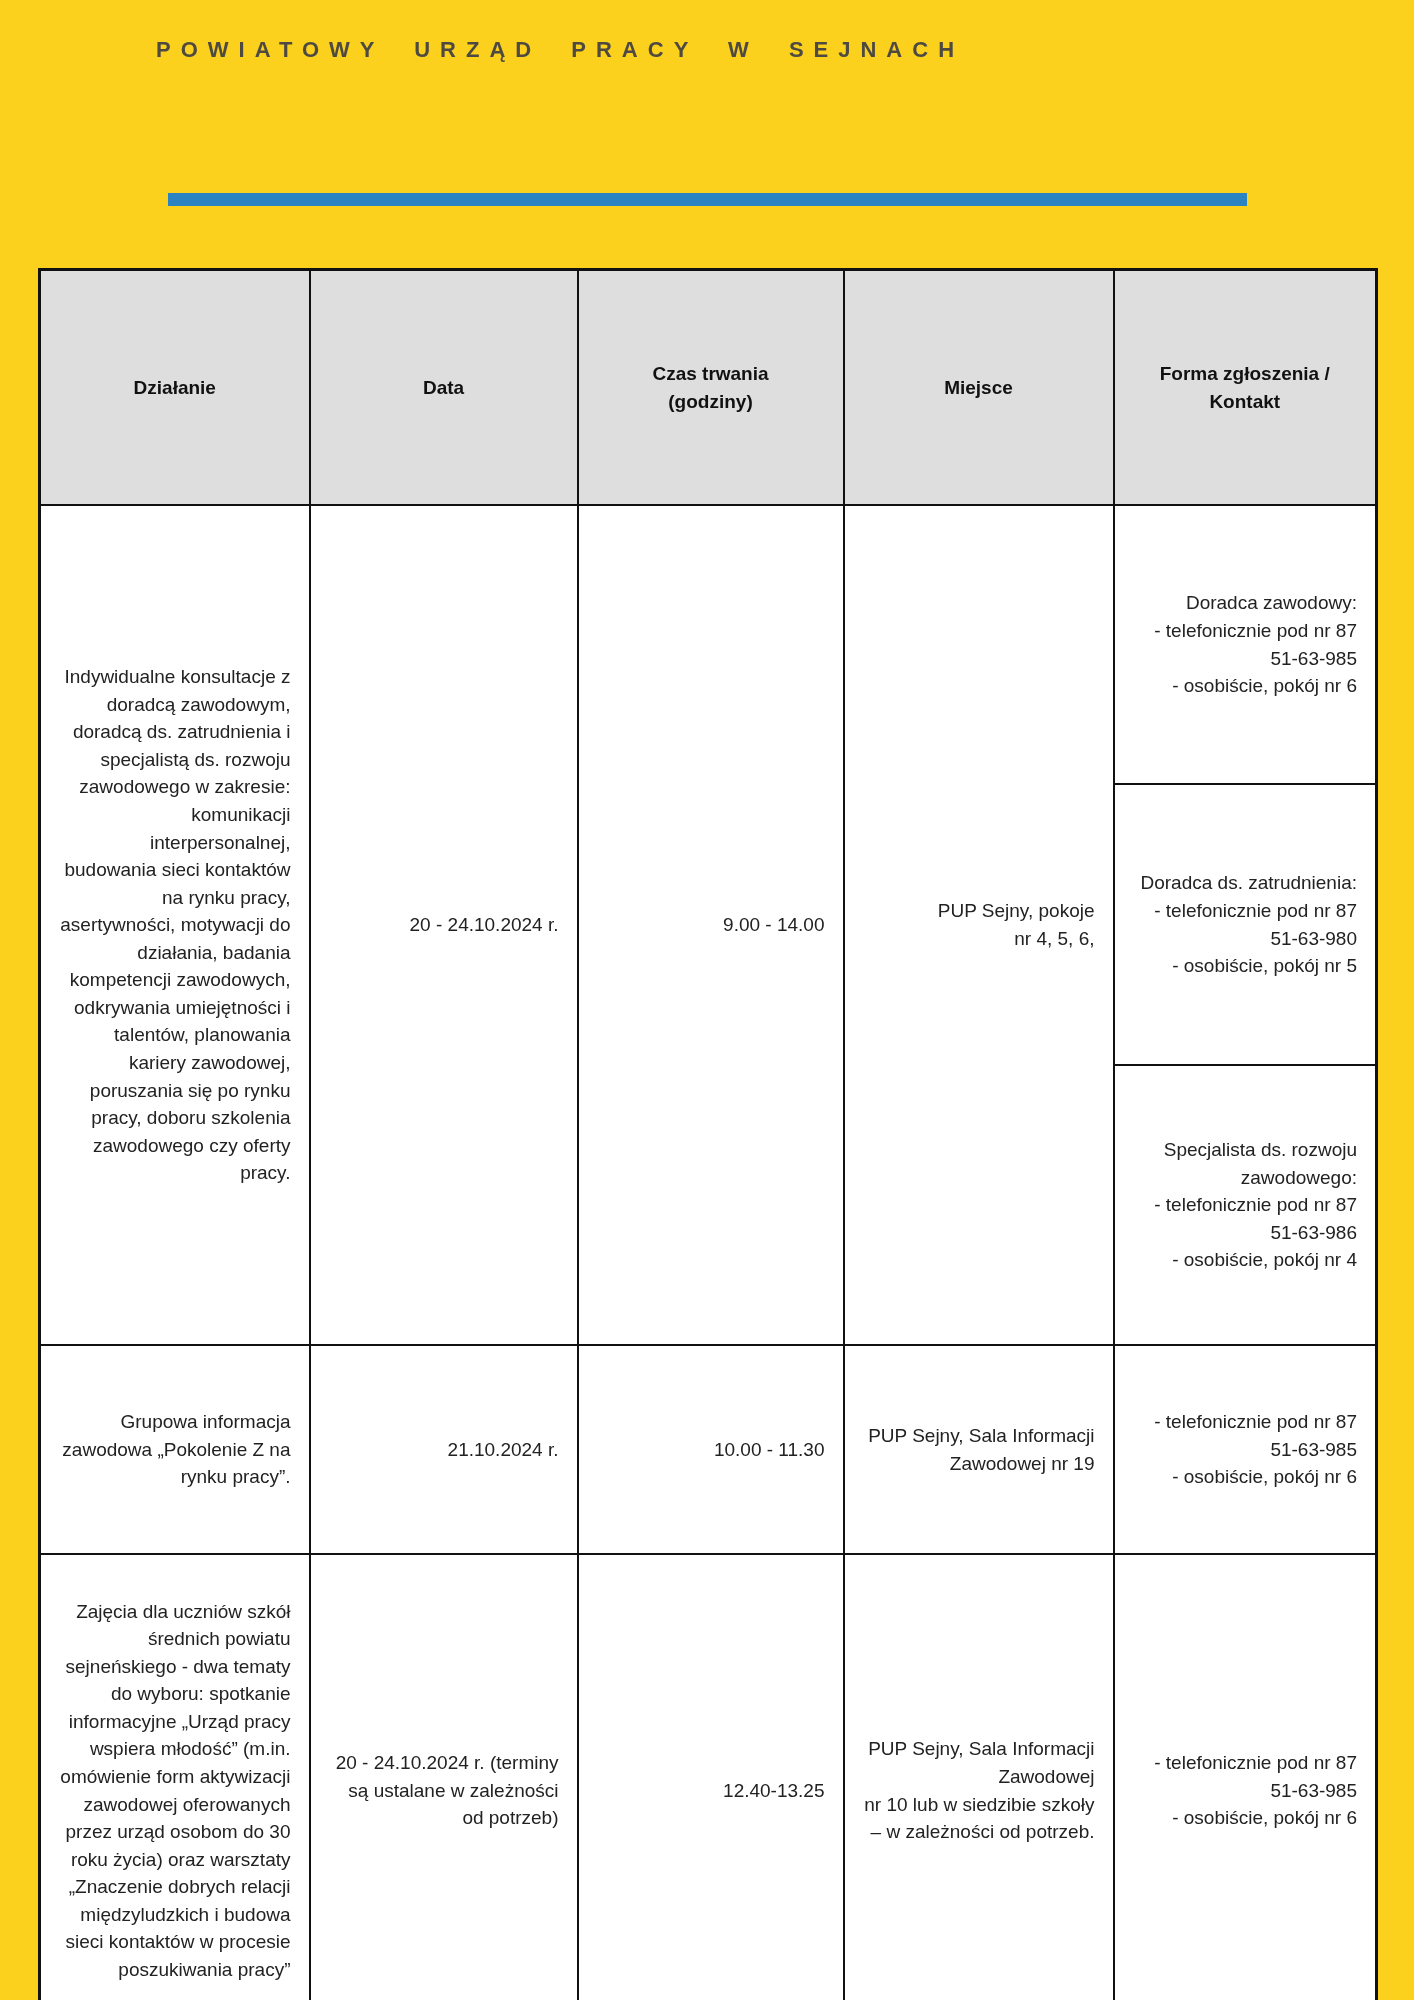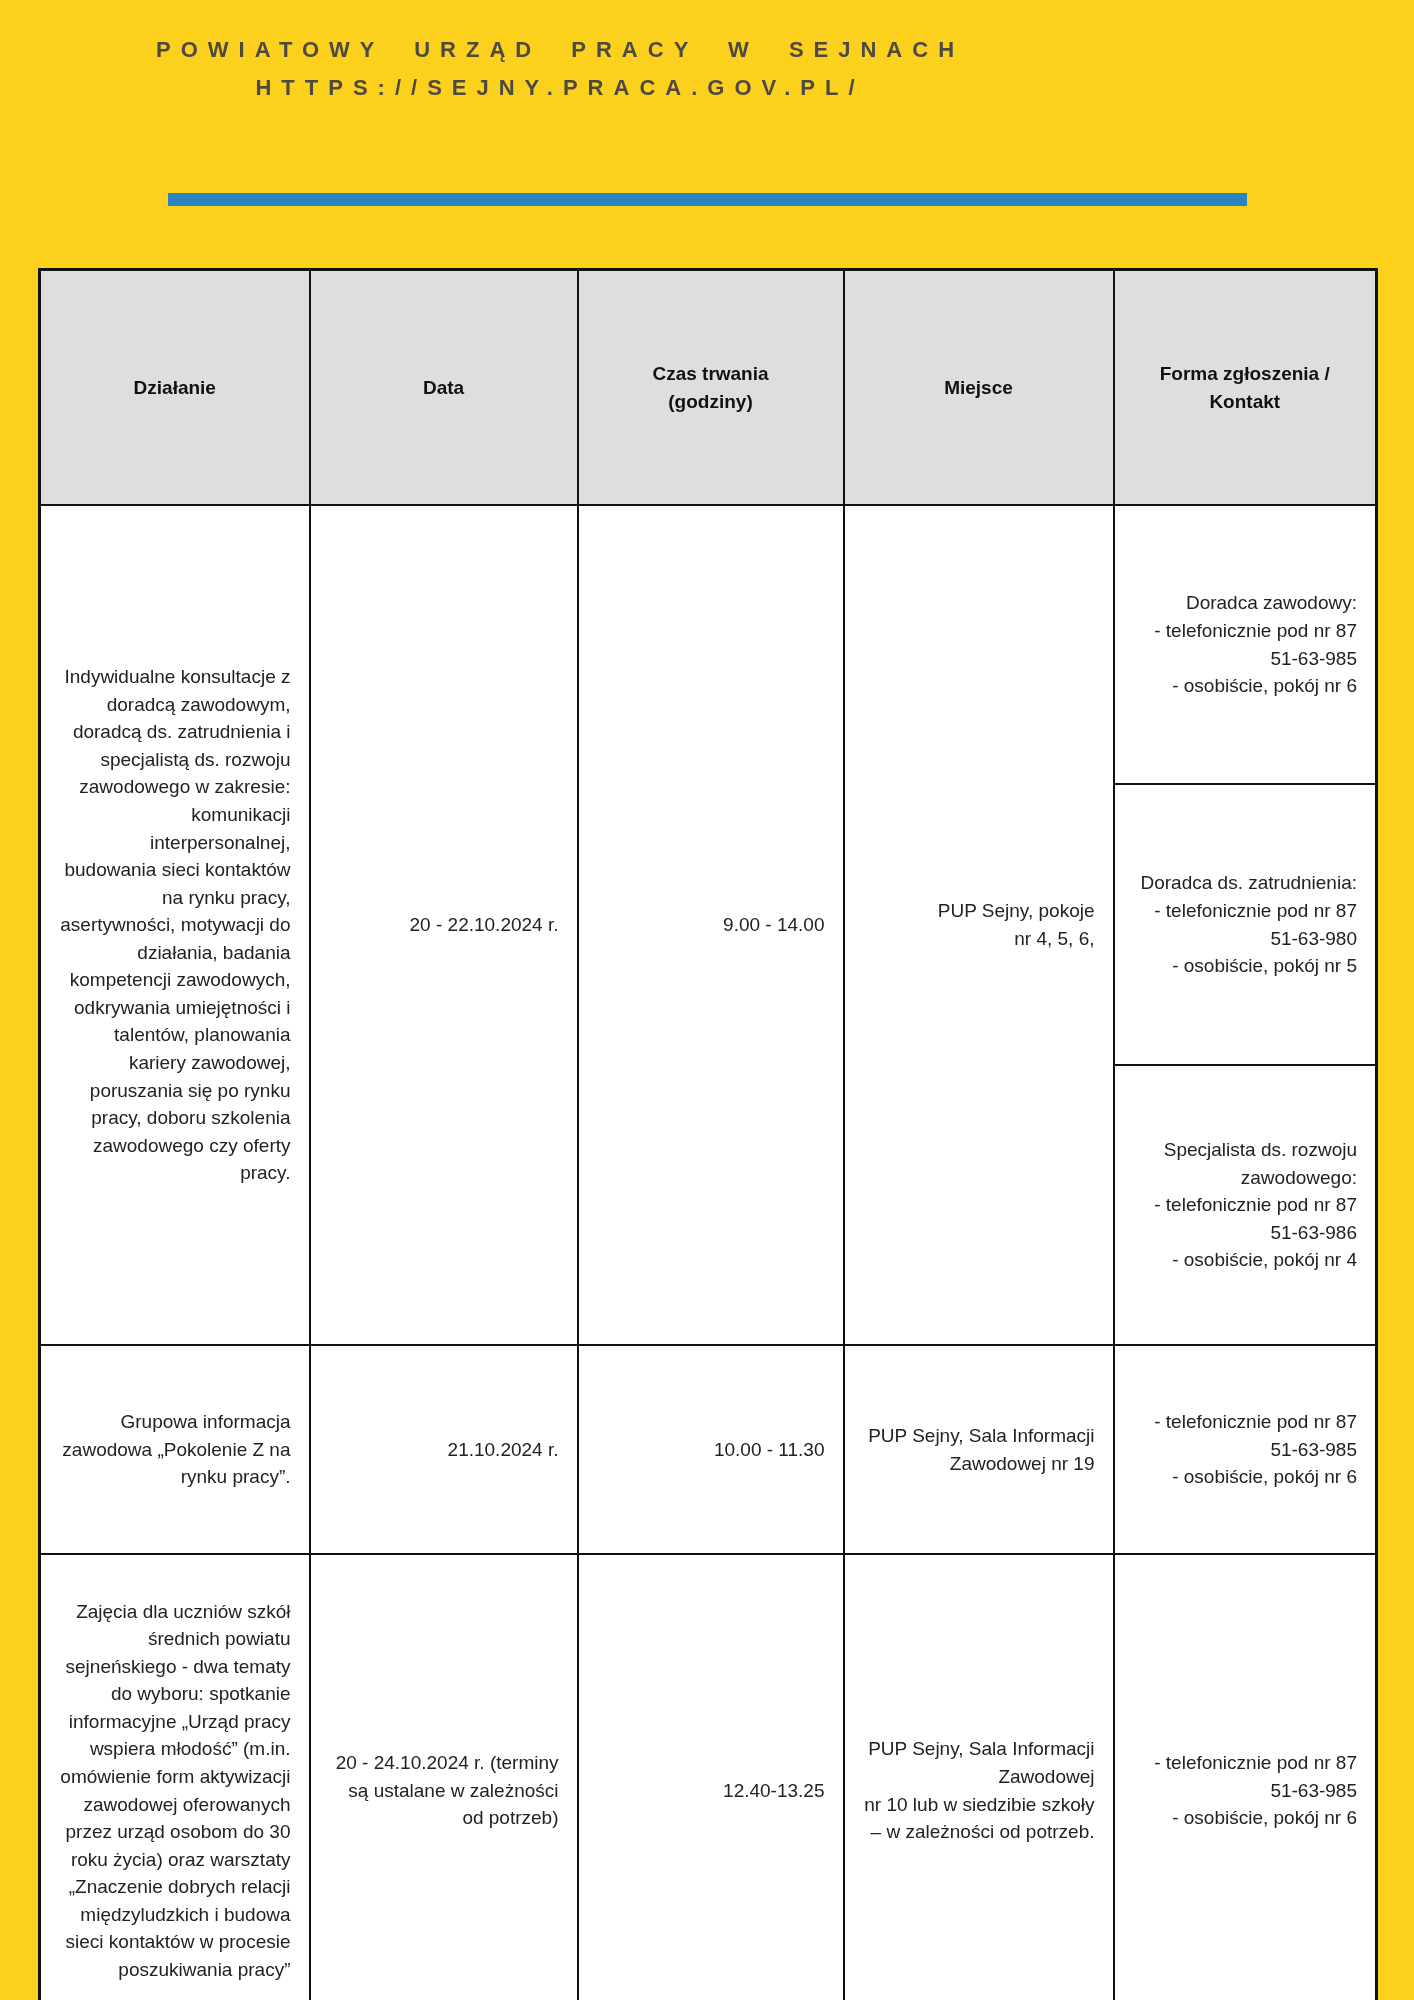--- a/index.html
+++ b/index.html
@@ -83,21 +83,20 @@
   tr.sub-b td { height: 251px; }
   tr.sub-c td { height: 250px; }
   tr.row-2 td { height: 179px; }   
   tr.row-3 td { height: 443px; }   
 </style>
 </head>
 <body>
 
 <div class="top-header">
   <div>POWIATOWY URZĄD PRACY W SEJNACH</div>
-  <div>HTTPS://SEJNY.PRACA.GOV.PL/</div>
 </div>
 
 <div class="accent-line"></div>
 
 <table class="schedule">
   <colgroup>
     <col style="width:270px">
     <col style="width:268px">
     <col style="width:266px">
     <col style="width:270px">
@@ -110,21 +109,21 @@
       <th>Czas trwania
 (godziny)</th>
       <th>Miejsce</th>
       <th>Forma zgłoszenia /
 Kontakt</th>
     </tr>
   </thead>
   <tbody>
     <tr class="sub-a">
       <td rowspan="3">Indywidualne konsultacje z doradcą zawodowym, doradcą ds. zatrudnienia i specjalistą ds. rozwoju zawodowego w zakresie: komunikacji interpersonalnej, budowania sieci kontaktów na rynku pracy, asertywności, motywacji do działania, badania kompetencji zawodowych, odkrywania umiejętności i talentów, planowania kariery zawodowej, poruszania się po rynku pracy, doboru szkolenia zawodowego czy oferty pracy.</td>
-      <td rowspan="3">20 - 22.10.2024 r.</td>
+      <td rowspan="3">20 - 24.10.2024 r.</td>
       <td rowspan="3">9.00 - 14.00</td>
       <td rowspan="3">PUP Sejny, pokoje
 nr 4, 5, 6,</td>
       <td>Doradca zawodowy:
 - telefonicznie pod nr 87 51-63-985
 - osobiście, pokój nr 6</td>
     </tr>
     <tr class="sub-b">
       <td>Doradca ds. zatrudnienia:
 - telefonicznie pod nr 87 51-63-980

